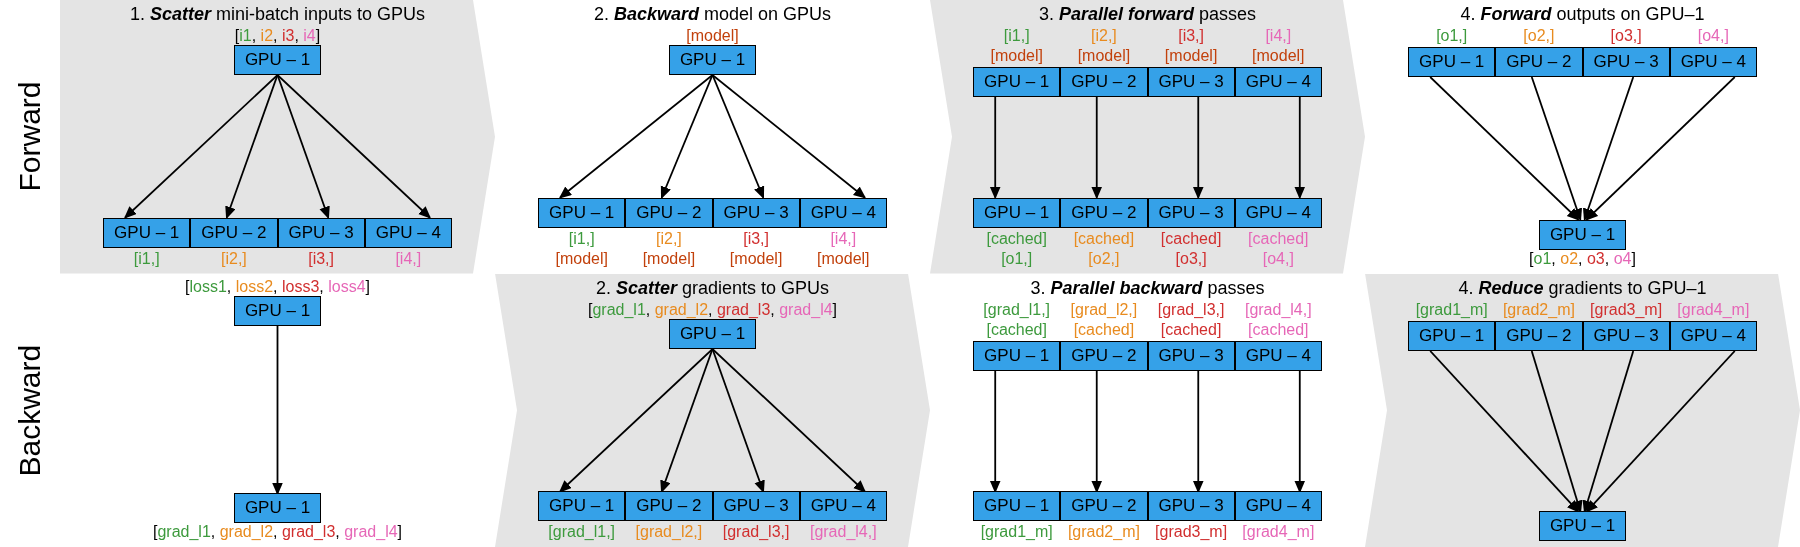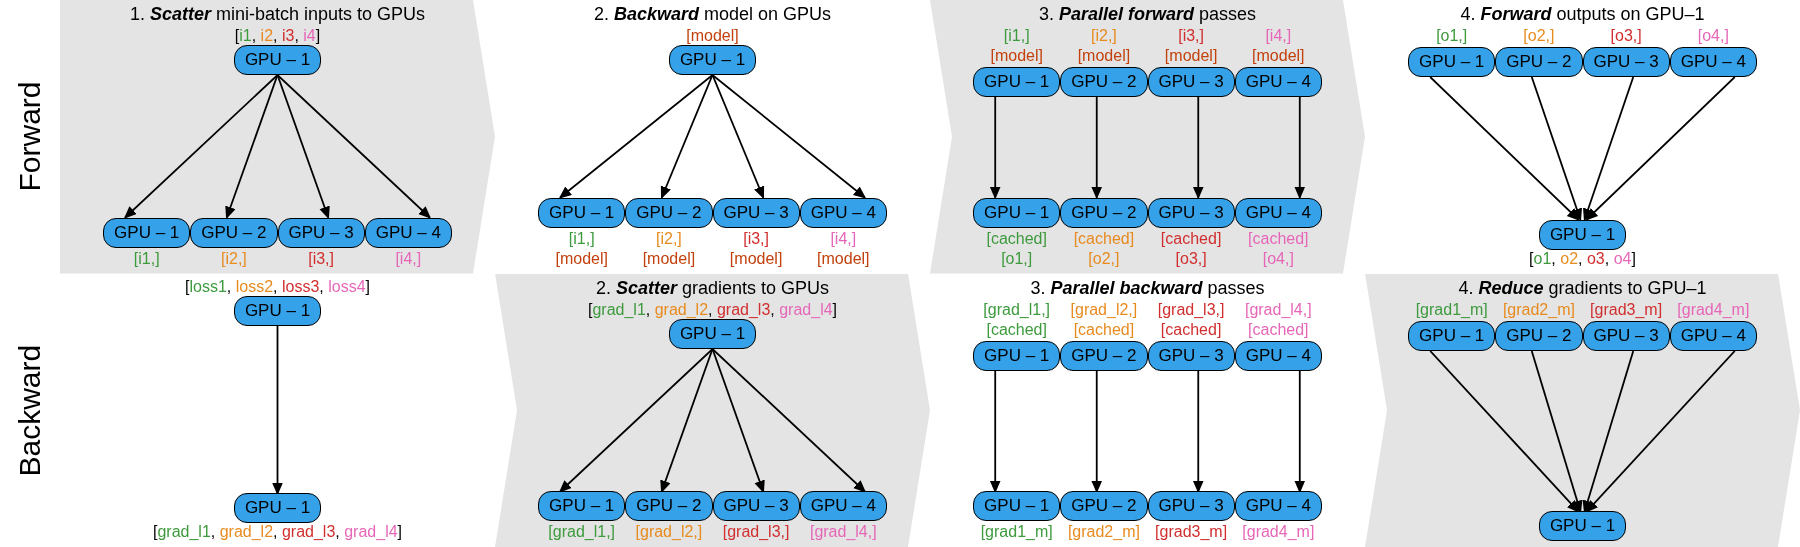--- a/index.html
+++ b/index.html
@@ -18,21 +18,21 @@
     align-items: center; padding: 4px 6px 6px;
     clip-path: polygon(0% 0%, calc(100% - 22px) 0%, 100% 50%, calc(100% - 22px) 100%, 0% 100%, 22px 50%);
   }
   .panel.first { clip-path: polygon(0% 0%, calc(100% - 22px) 0%, 100% 50%, calc(100% - 22px) 100%, 0% 100%, 0% 50%); }
   .panel.shade { background: #e4e4e4; }
   .panel-title { font-size: 18px; text-align: center; margin-bottom: 2px; font-weight: 400; }
   .panel-title em { font-style: italic; font-weight: bold; }
   .lbl { font-size: 16px; white-space: nowrap; text-align: center; }
   .gpu {
     background: #35a1e8; border: 1.5px solid #000; color: #000;
-    border-radius: 13px; padding: 4px 10px; font-size: 17px;
+    border-radius: 0; padding: 4px 10px; font-size: 17px;
     white-space: nowrap; text-align: center; min-width: 78px;
   }
   .gpu-row { display: flex; justify-content: center; }
   .gpu-col { display: flex; flex-direction: column; align-items: center; gap: 2px; }
   .multi-lbl { font-size: 16px; text-align: center; }
   .c-g { color: #3d9a3d; }
   .c-o { color: #e88b1f; }
   .c-r { color: #d12f2f; }
   .c-p { color: #e667b7; }
   .c-b { color: #c2410c; }

